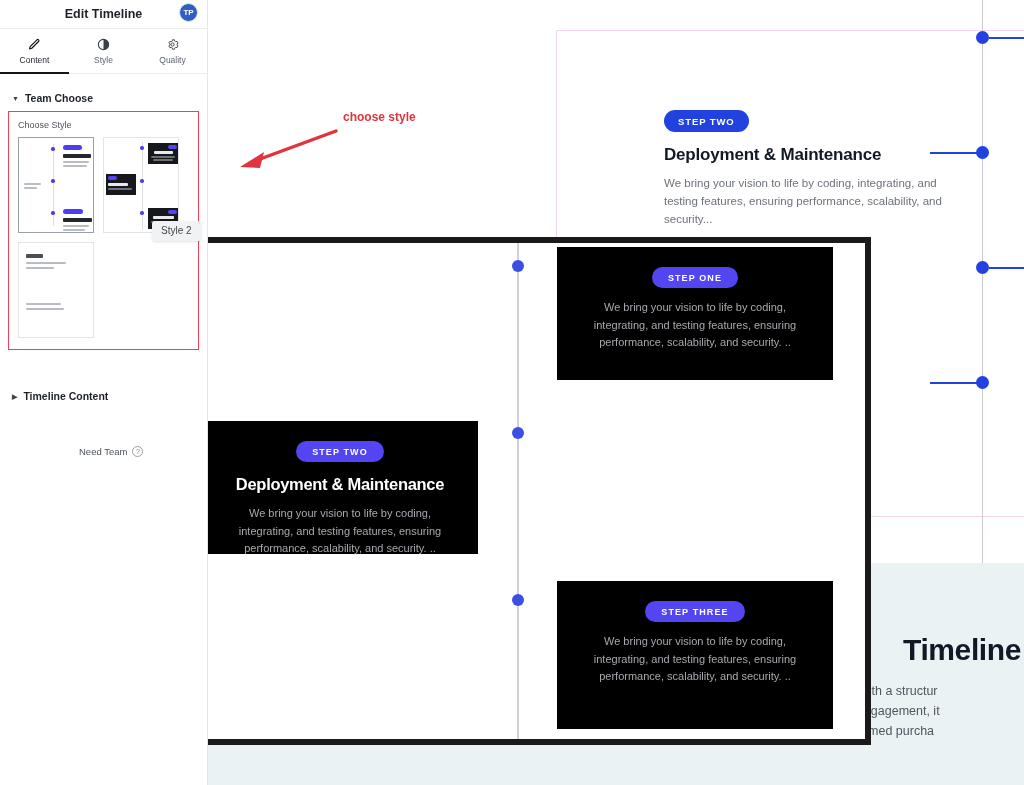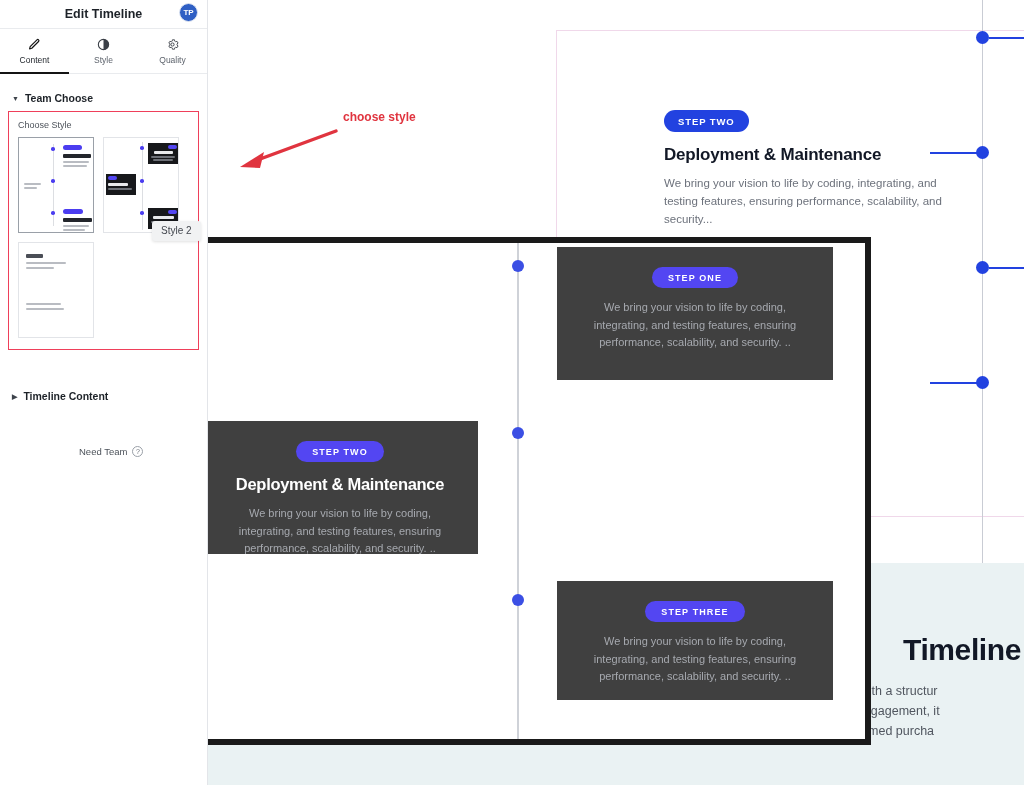--- a/index.html
+++ b/index.html
@@ -106,21 +106,21 @@
   }
   .ov-node {
     position: absolute;
     width: 12px; height: 12px;
     border-radius: 50%;
     background: #3b4fe4;
     left: 338px;
   }
   .dcard {
     position: absolute;
-    background: #404040;
+    background: #000000;
     padding: 20px 26px 26px;
     text-align: center;
   }
   .dcard .badge {
     display: inline-block;
     background: #5346f2; color: #ffffff;
     font-size: 9px; font-weight: 700;
     letter-spacing: 1.1px;
     padding: 6px 16px 5px; border-radius: 999px;
   }
@@ -297,21 +297,21 @@
     <span class="badge">STEP ONE</span>
     <div class="body">We bring your vision to life by coding, integrating, and testing features, ensuring performance, scalability, and security. ..</div>
   </div>
 
   <div class="dcard" style="left:28px; top:178px; width:276px; height:133px">
     <span class="badge">STEP TWO</span>
     <div class="title">Deployment &amp; Maintenance</div>
     <div class="body">We bring your vision to life by coding, integrating, and testing features, ensuring performance, scalability, and security. ..</div>
   </div>
 
-  <div class="dcard" style="left:383px; top:338px; width:276px; height:119px">
+  <div class="dcard" style="left:383px; top:338px; width:276px; height:148px">
     <span class="badge">STEP THREE</span>
     <div class="body">We bring your vision to life by coding, integrating, and testing features, ensuring performance, scalability, and security. ..</div>
   </div>
 </div>
 
 <div id="annot-text">choose style</div>
 <svg id="annot-arrow" width="110" height="45" viewBox="0 0 110 45">
   <path d="M106 3 L22 34" stroke="#e0343f" stroke-width="3.4" fill="none" stroke-linecap="round"></path>
   <path d="M10 39 L34 24 L30 40 Z" fill="#e0343f"></path>
 </svg>

